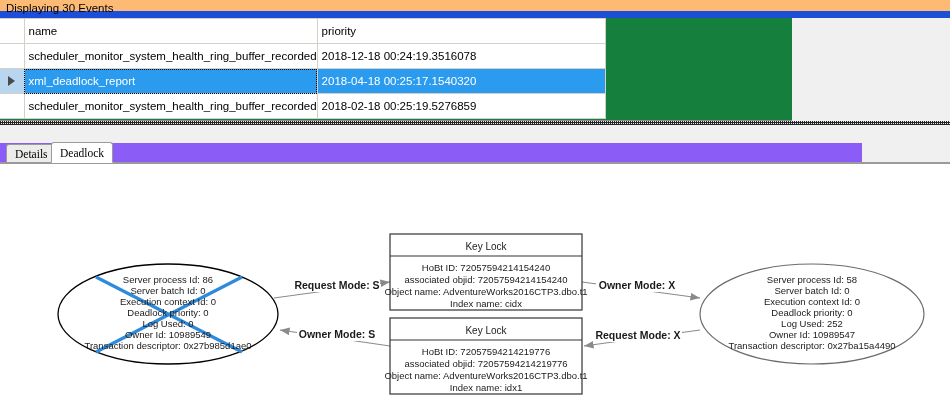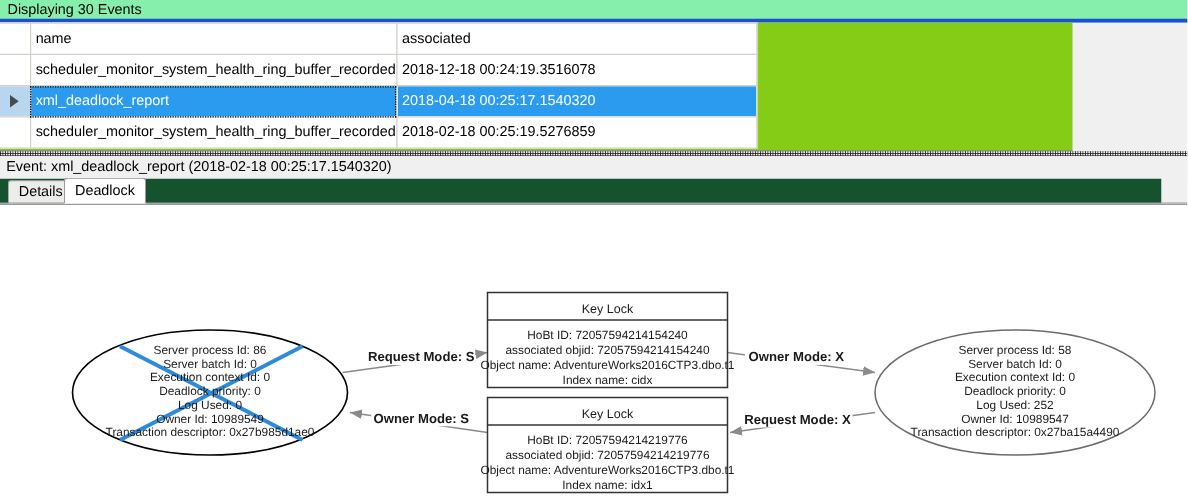--- a/index.html
+++ b/index.html
@@ -8,29 +8,29 @@
     width: 950px; height: 400px;
     overflow: hidden;
     background: #ffffff;
     font-family: "Liberation Sans", sans-serif;
   }
   #app { position: relative; width: 950px; height: 400px; background:#f0f0f0; }
 
   
   .status-strip {
     position: absolute; left:0; top:0; width:950px; height:18px;
-    background:#86efac; border-bottom:3px solid #1d4ed8;
+    background:#fdba74; border-bottom:7px solid #1d4ed8;
     font-size:11.5px; color:#000; padding-left:6px; line-height:17px;
     white-space:nowrap;
   }
 
   
   .grid {
-    position:absolute; left:0; top:18px; width:858px; height:103px;
-    background:#84cc16;
+    position:absolute; left:0; top:18px; width:792px; height:103px;
+    background:#15803d;
     border-bottom:1px solid #8d8d8d;
   }
   .grid-table { border-collapse: collapse; table-layout: fixed; background:#fff; }
   .grid-table td, .grid-table th {
     border-right:1px solid #d4d0c8;
     border-bottom:1px solid #d4d0c8;
     font-size:11.5px; font-weight:normal; color:#000;
     padding:0 0 0 4px; height:25px; vertical-align:middle;
     white-space:nowrap; overflow:hidden; text-align:left;
   }
@@ -60,21 +60,21 @@
   }
 
   
   .event-header {
     position:absolute; left:0; top:125px; width:950px; height:18px;
     font-size:11.5px; color:#000; padding-left:5px; line-height:18px;
     background:#f0f0f0; white-space:nowrap;
   }
 
   
-  .tabstrip { position:absolute; left:0; top:143px; width:929px; height:20px; background:#14532d; }
+  .tabstrip { position:absolute; left:0; top:143px; width:862px; height:20px; background:#8b5cf6;font-family:Liberation Serif, serif; }
   .tabstrip:after {
     content:""; position:absolute; left:0; bottom:0; width:950px; height:1px; background:#9a9a9a;
   }
   .tab {
     position:absolute; bottom:0; height:19px; line-height:18px;
     font-size:11.5px; color:#000; padding:0 8px;
     border:1px solid #9a9a9a; border-bottom:none;
     background:#ececeb;
     border-radius:3px 3px 0 0;
   }
@@ -98,21 +98,21 @@
 <div id="app">
 
   <div class="status-strip">Displaying 30 Events</div>
 
   <div class="grid">
     <table class="grid-table">
       <thead>
         <tr>
           <th class="col-sel"></th>
           <th class="col-name">name</th>
-          <th class="col-ts">associated</th>
+          <th class="col-ts">priority</th>
         </tr>
       </thead>
       <tbody>
         <tr>
           <td class="col-sel"></td>
           <td class="col-name cell-name">scheduler_monitor_system_health_ring_buffer_recorded</td>
           <td class="col-ts">2018-12-18 00:24:19.3516078</td>
         </tr>
         <tr class="row-selected">
           <td class="col-sel">
@@ -125,21 +125,20 @@
           <td class="col-sel"></td>
           <td class="col-name cell-name">scheduler_monitor_system_health_ring_buffer_recorded</td>
           <td class="col-ts">2018-02-18 00:25:19.5276859</td>
         </tr>
       </tbody>
     </table>
   </div>
 
   <div class="splitter"></div>
 
-  <div class="event-header">Event: xml_deadlock_report (2018-02-18 00:25:17.1540320)</div>
 
   <div class="tabstrip">
     <div class="tab" style="left:6px;">Details</div>
     <div class="tab active" style="left:51px;">Deadlock</div>
   </div>
 
   <div class="canvas">
     <svg width="950" height="237" viewBox="0 0 950 237">
       <defs>
         <marker id="ah" markerWidth="9" markerHeight="9" refX="8" refY="3.2" orient="auto">

